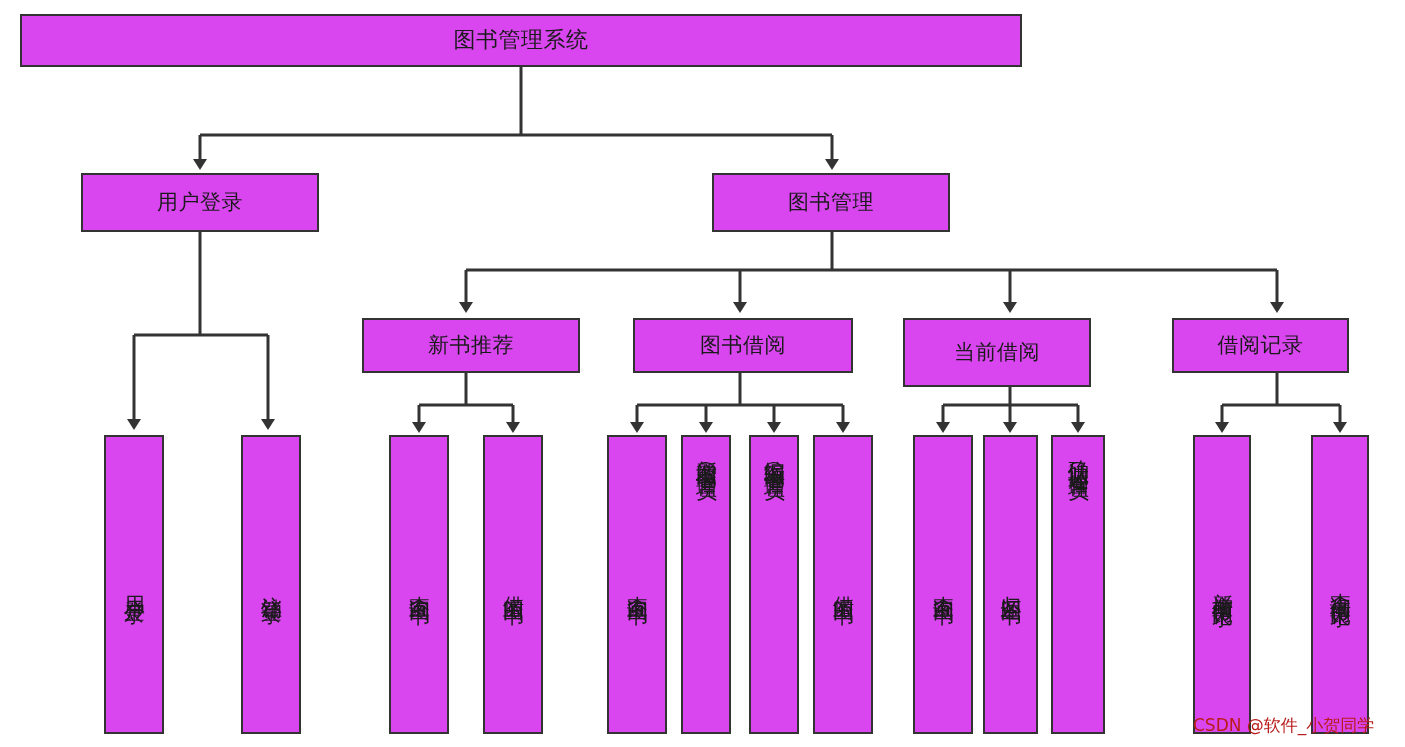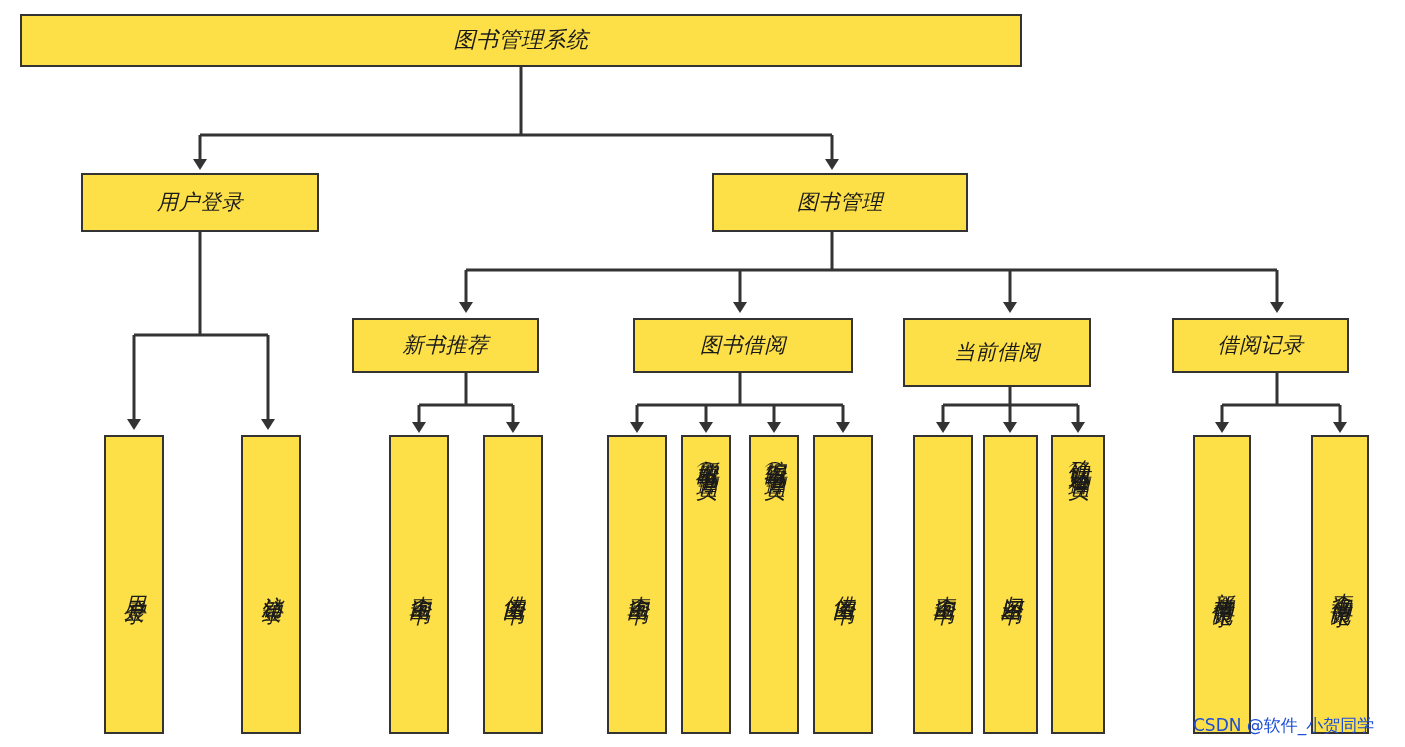--- a/index.html
+++ b/index.html
@@ -22,28 +22,27 @@
     position: absolute;
     left: 0;
     top: 0;
     width: 1405px;
     height: 747px;
     pointer-events: none;
   }
   .node {
     position: absolute;
     box-sizing: border-box;
-    background: #fde047;
+    background: #d946ef;
     border: 2px solid #333333;
     display: flex;
     align-items: center;
     justify-content: center;
     color: #1a1a1a;
     z-index: 2;
-    font-style: italic;
   }
   .node-label {
     display: block;
     text-align: center;
     line-height: 1.28;
     white-space: nowrap;
   }
   
   .node.h .node-label {
     font-size: 21px;
@@ -66,21 +65,21 @@
     line-height: 1;
     white-space: nowrap;
   }
   
   .node.v.center {
     align-items: center;
     padding-top: 0;
   }
   .watermark {
     position: absolute;
-    color: #1d4ed8;
+    color: #b91c1c;
     font-size: 17px;
     white-space: nowrap;
     z-index: 3;
     font-family: "DejaVu Sans", "Liberation Sans", sans-serif;
   }
 </style>
 </head>
 <body>
 
 <div id="diagram">
@@ -135,25 +134,25 @@
     </g>
   </svg>
 
   <div class="node h root" style="left:20px; top:14px; width:1002px; height:53px;">
     <span class="node-label">图书管理系统</span>
   </div>
 
   <div class="node h" style="left:81px; top:173px; width:238px; height:59px;">
     <span class="node-label">用户登录</span>
   </div>
-  <div class="node h" style="left:712px; top:173px; width:256px; height:59px;">
+  <div class="node h" style="left:712px; top:173px; width:238px; height:59px;">
     <span class="node-label">图书管理</span>
   </div>
 
-  <div class="node h" style="left:352px; top:318px; width:187px; height:55px;">
+  <div class="node h" style="left:362px; top:318px; width:218px; height:55px;">
     <span class="node-label">新书推荐</span>
   </div>
   <div class="node h" style="left:633px; top:318px; width:220px; height:55px;">
     <span class="node-label">图书借阅</span>
   </div>
   <div class="node h" style="left:903px; top:318px; width:188px; height:69px;">
     <span class="node-label">当前借阅</span>
   </div>
   <div class="node h" style="left:1172px; top:318px; width:177px; height:55px;">
     <span class="node-label">借阅记录</span>

